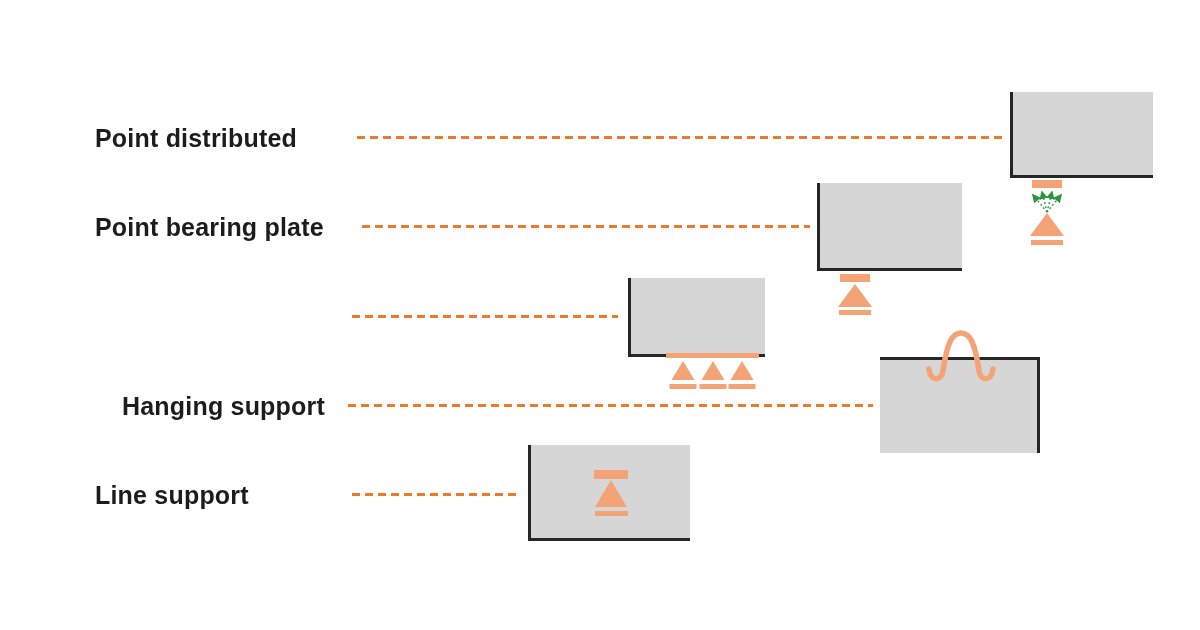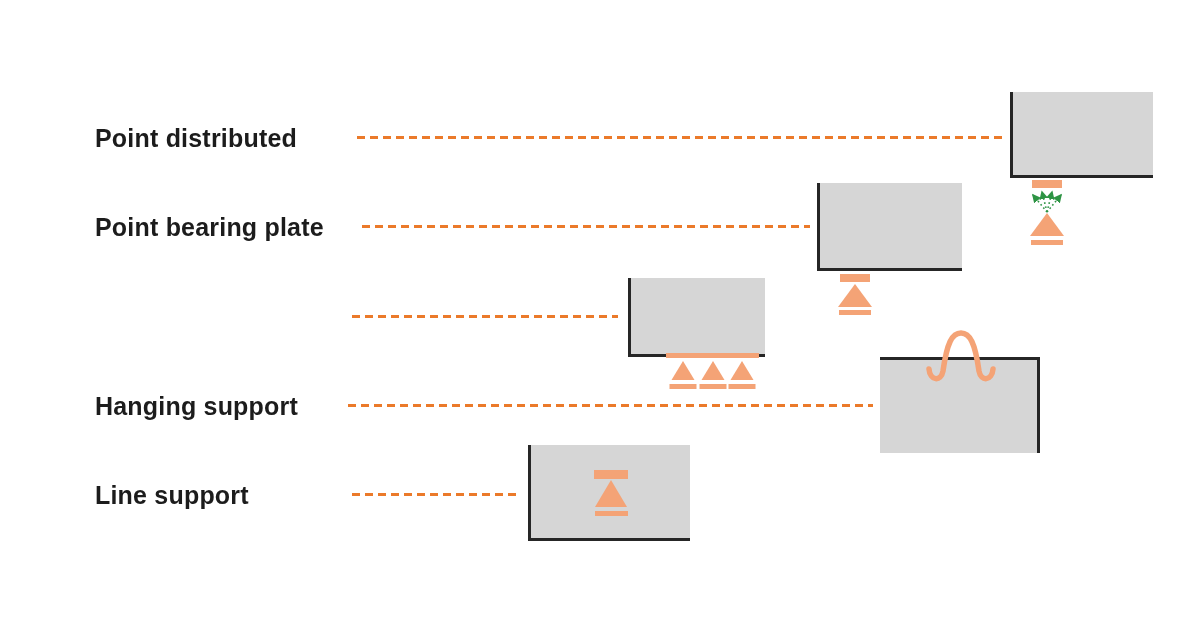--- a/index.html
+++ b/index.html
@@ -49,21 +49,21 @@
   .line-r2{left:839px;top:310px;width:32px;height:5px;}
 
   
   .lbl-r3{top:302px;}
   .dash-r3{left:352px;top:315px;width:266px;}
   .slab-r3{left:628px;top:278px;width:137px;height:79px;}
   .strip-r3{left:666px;top:353px;width:93px;height:5px;}
   .pins-r3{left:669px;top:361px;}
 
   
-  .lbl-r4{top:391px;}
+  .lbl-r4{top:391px;margin-left:27px;}
   .dash-r4{left:348px;top:404px;width:525px;}
   .slab-r4{left:880px;top:357px;width:160px;height:96px;}
   .hook-r4{left:926px;top:327px;}
 
   
   .lbl-r5{top:480px;}
   .dash-r5{left:352px;top:493px;width:168px;}
   .slab-r5{left:528px;top:445px;width:162px;height:96px;}
   .bar-r5{left:594px;top:470px;width:34px;height:9px;}
   .tri-r5{left:595px;top:480px;}

